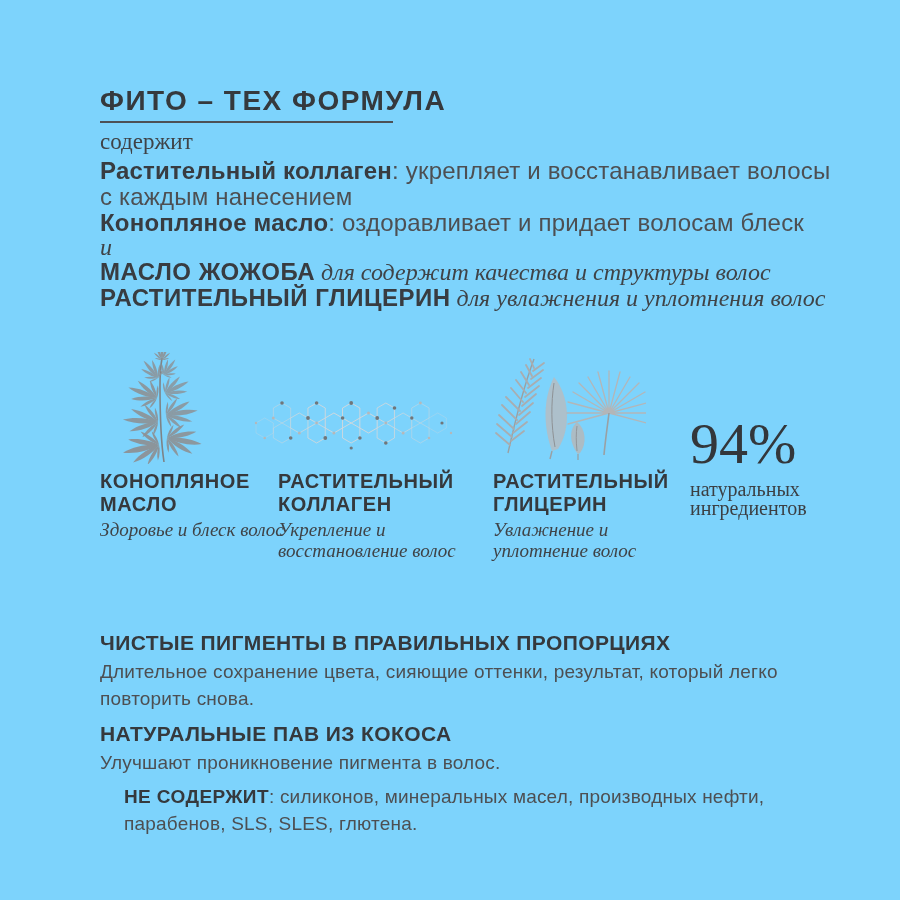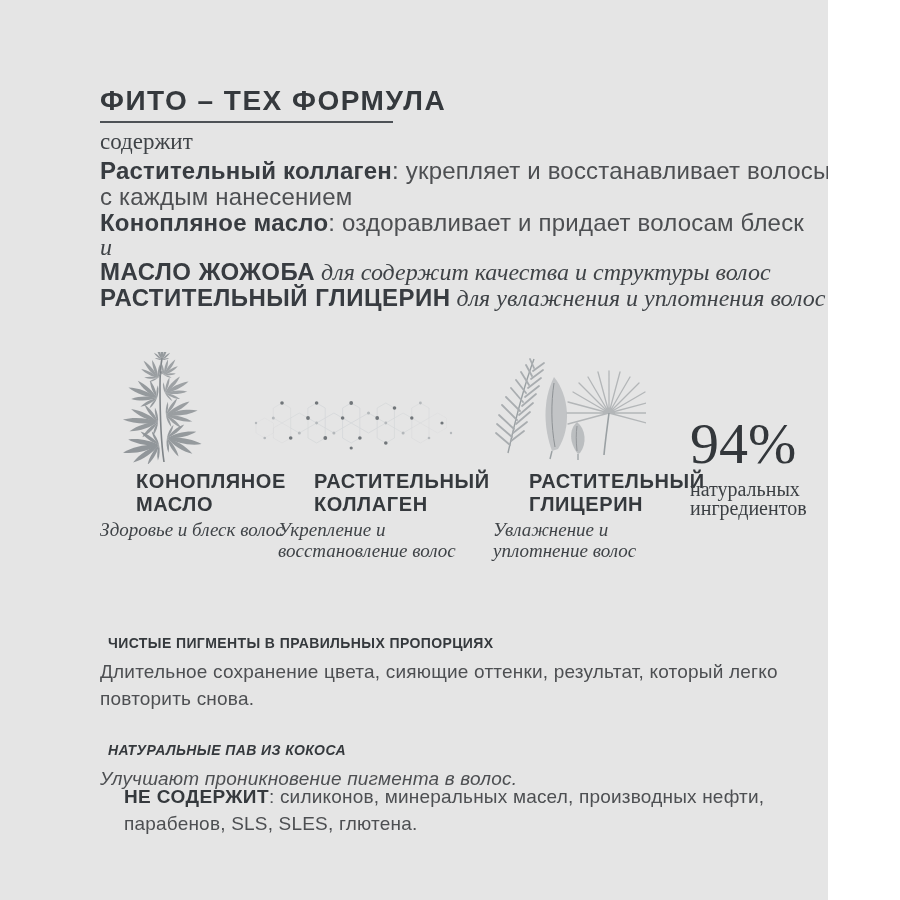--- a/index.html
+++ b/index.html
@@ -1,48 +1,48 @@
 <!DOCTYPE html>
 <html lang="ru"><head>
 <meta charset="utf-8">
 <style>
   html,body{margin:0;padding:0;background:#ffffff;}
   .sheet{
-    position:relative;width:828px;height:900px;background:#e5e5e5;overflow:hidden;
+    position:relative;width:900px;height:900px;background:#7dd3fc;overflow:hidden;
     font-family:"Liberation Sans",sans-serif;color:#4d4f52;
   }
   
   .hdr{position:absolute;left:100px;top:84px;width:720px;}
   .title{font-size:28px;line-height:34px;font-weight:bold;letter-spacing:1.5px;color:#35393d;margin:0;}
   .rule{width:293px;height:2px;background:#4d5156;margin-top:3px;}
   .subtitle{font-family:"Liberation Serif",serif;font-size:23px;color:#3f4347;margin-top:6px;}
   
   .intro{position:absolute;left:100px;top:158px;width:740px;font-size:24px;line-height:26px;letter-spacing:.2px;}
   .intro .b{font-weight:bold;color:#383c41;}
   .serifit{font-family:"Liberation Serif",serif;font-style:italic;color:#3f4347;letter-spacing:0;}
   .andline{font-family:"Liberation Serif",serif;font-style:italic;color:#3f4347;line-height:23px;}
   .capsline .b{letter-spacing:.5px;text-align:center;}
   
   .ing{position:absolute;top:342px;}
   .ing .icon{position:absolute;}
-  .ing .nm{font-size:20px;line-height:23px;font-weight:bold;letter-spacing:.6px;color:#35393d;margin-left:36px;}
+  .ing .nm{font-size:20px;line-height:23px;font-weight:bold;letter-spacing:.6px;color:#35393d;}
   .ing .bn{font-family:"Liberation Serif",serif;font-style:italic;font-size:19px;line-height:21px;color:#3f4347;margin-top:3px;}
   .ing .labels{position:absolute;top:128px;left:0;}
   #ing1{left:100px;width:200px;}
   #ing2{left:278px;width:205px;}
   #ing3{left:493px;width:190px;}
   
   .natural{position:absolute;left:690px;top:414px;font-family:Liberation Serif, serif;color:#33373b;}
   .natural .pct{font-size:58px;line-height:60px;}
   .natural .cap{font-size:20px;line-height:19px;margin-top:6px;color:#3b3f43;}
   
   .sec{position:absolute;left:100px;width:718px;font-size:19px;line-height:27px;letter-spacing:.2px;}
-  .sec h3{font-size:14px;line-height:24px;font-weight:bold;letter-spacing:.4px;color:#35393d;margin:0 0 3px 8px;}
+  .sec h3{font-size:21px;line-height:24px;font-weight:bold;letter-spacing:.4px;color:#35393d;margin:0 0 3px 0;}
   .sec p{margin:0;}
-  #sec1{top:631px;} #sec2{top:738px;font-style:italic;} #sec3{top:783px;margin-left:24px;}
+  #sec1{top:631px;} #sec2{top:722px;} #sec3{top:783px;margin-left:24px;}
   .sec .b{font-weight:bold;color:#35393d;letter-spacing:.4px;}
   svg{display:block;}
 </style>
 </head>
 <body>
 
 <div class="sheet">
 
   <div class="hdr">
     <h1 class="title">ФИТО – ТЕХ ФОРМУЛА</h1>

